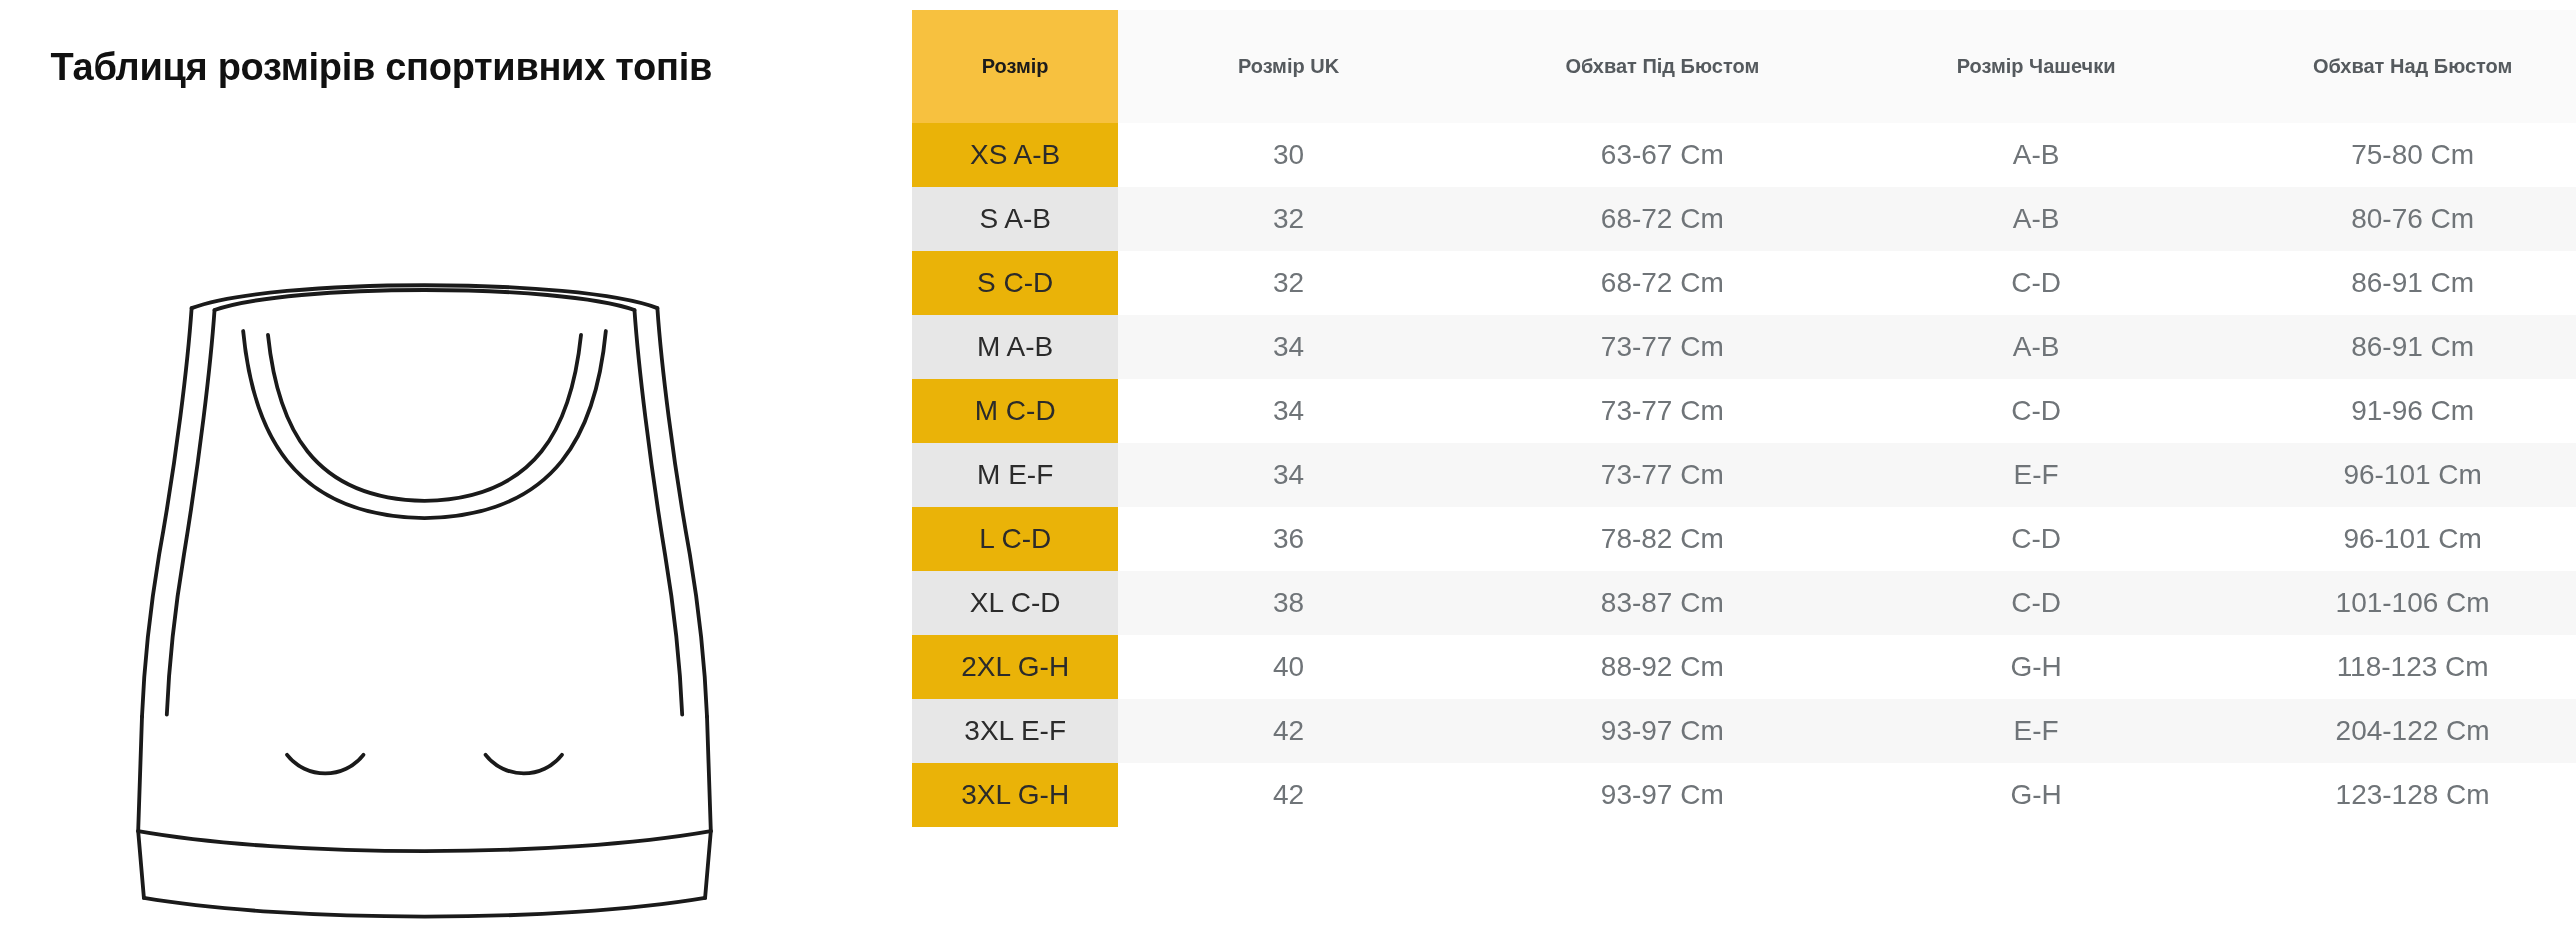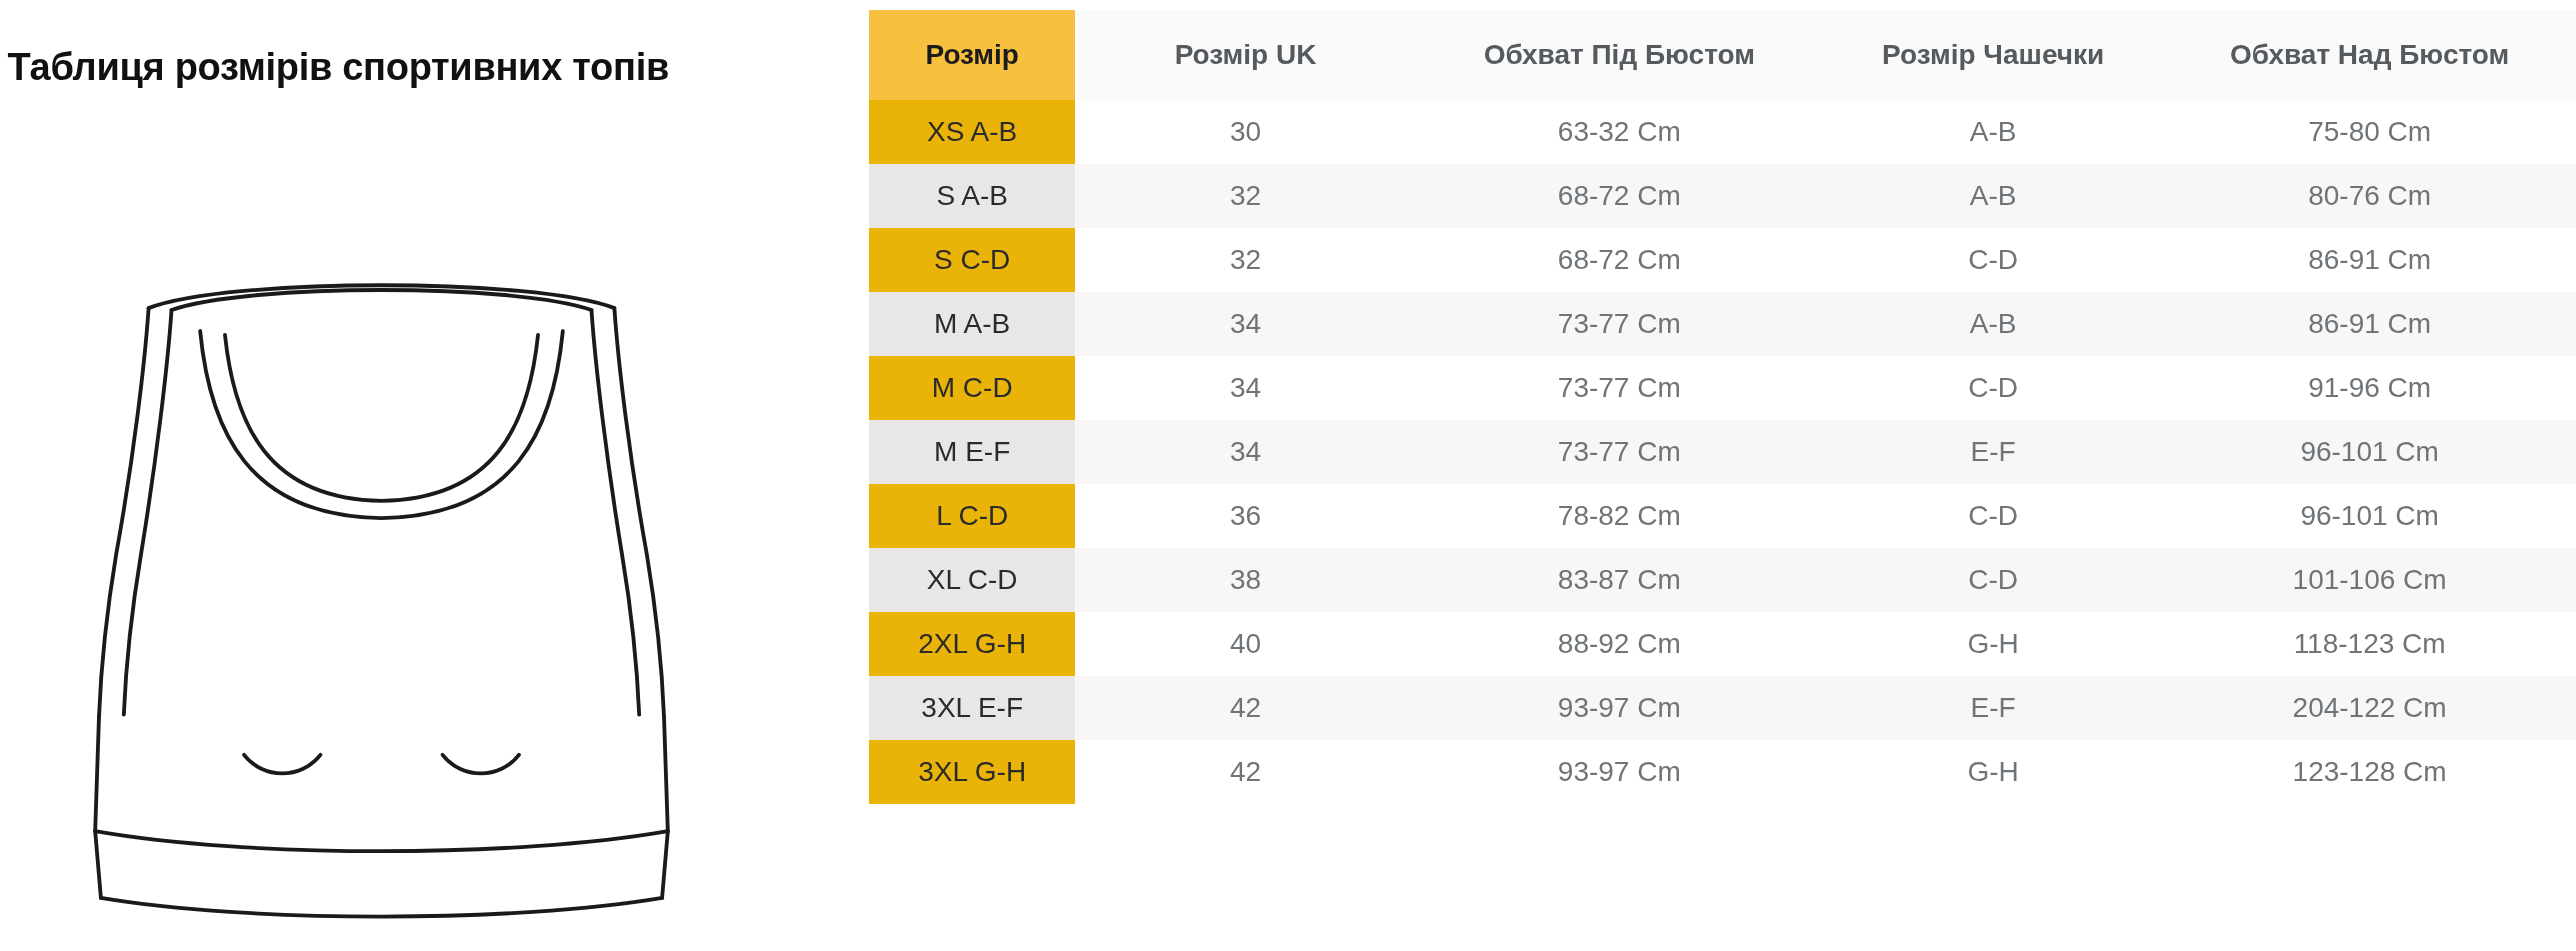--- a/index.html
+++ b/index.html
@@ -21,20 +21,21 @@
     flex-direction: row;
     align-items: flex-start;
   }
 
   
   .left-panel {
     width: 869px;
     height: 951px;
     position: relative;
     flex: 0 0 869px;
+    margin-left: 43px;
   }
   .chart-title {
     position: absolute;
     left: 7.6px;
     top: 46px;
     font-size: 38px;
     font-weight: bold;
     color: #111111;
     letter-spacing: -0.3px;
     white-space: nowrap;
@@ -61,25 +62,25 @@
   }
   table.size-table th,
   table.size-table td {
     text-align: center;
     vertical-align: middle;
     font-size: 28px;
     height: 64px;
     padding: 0;
   }
   table.size-table thead th {
-    height: 90px;
+    height: 113px;
     font-weight: bold;
     color: #555a5e;
     background: #fafafa;
-    font-size: 28px;
+    font-size: 20px;
   }
   table.size-table thead th.first-col {
     background: #f7c13f;
     color: #1b1b1b;
   }
   table.size-table td {
     color: #6f7478;
     font-weight: normal;
     background: #ffffff;
   }
@@ -159,21 +160,21 @@
           <th>Розмір UK</th>
           <th>Обхват Під Бюстом</th>
           <th>Розмір Чашечки</th>
           <th>Обхват Над Бюстом</th>
         </tr>
       </thead>
       <tbody>
         <tr>
           <td class="first-col">XS A-B</td>
           <td>30</td>
-          <td>63-32 Cm</td>
+          <td>63-67 Cm</td>
           <td>A-B</td>
           <td>75-80 Cm</td>
         </tr>
         <tr>
           <td class="first-col">S A-B</td>
           <td>32</td>
           <td>68-72 Cm</td>
           <td>A-B</td>
           <td>80-76 Cm</td>
         </tr>

